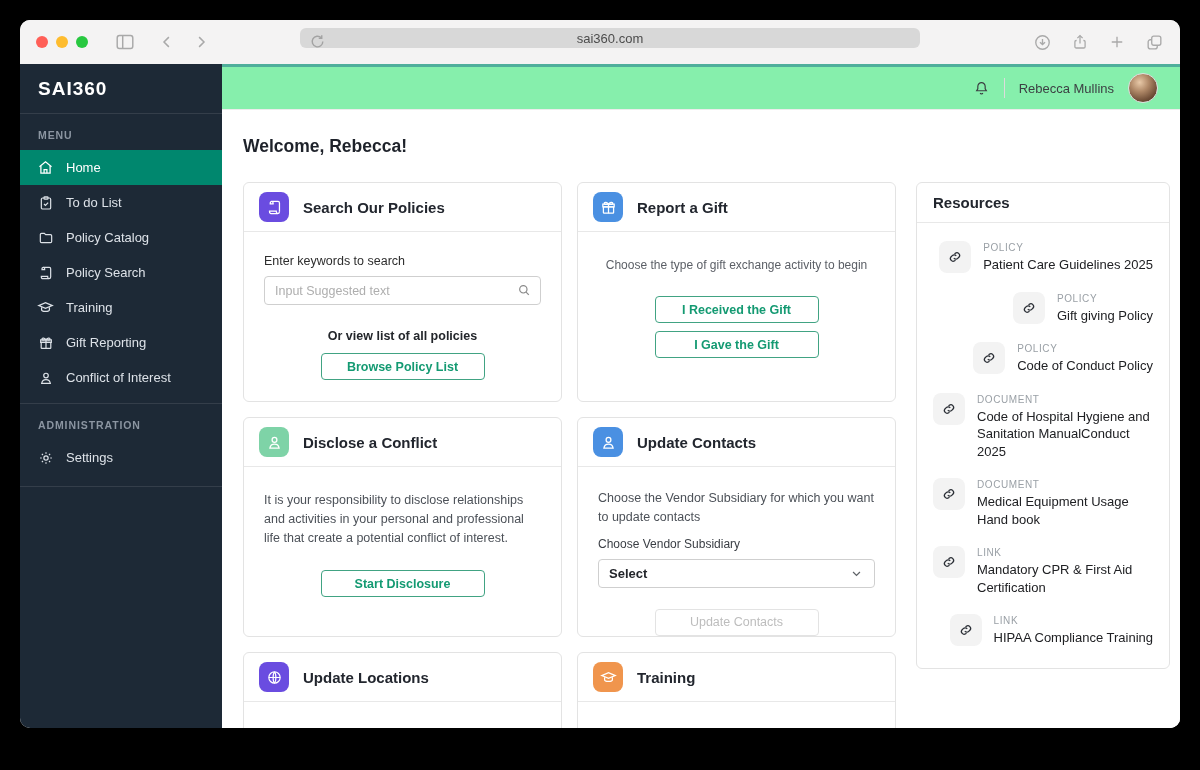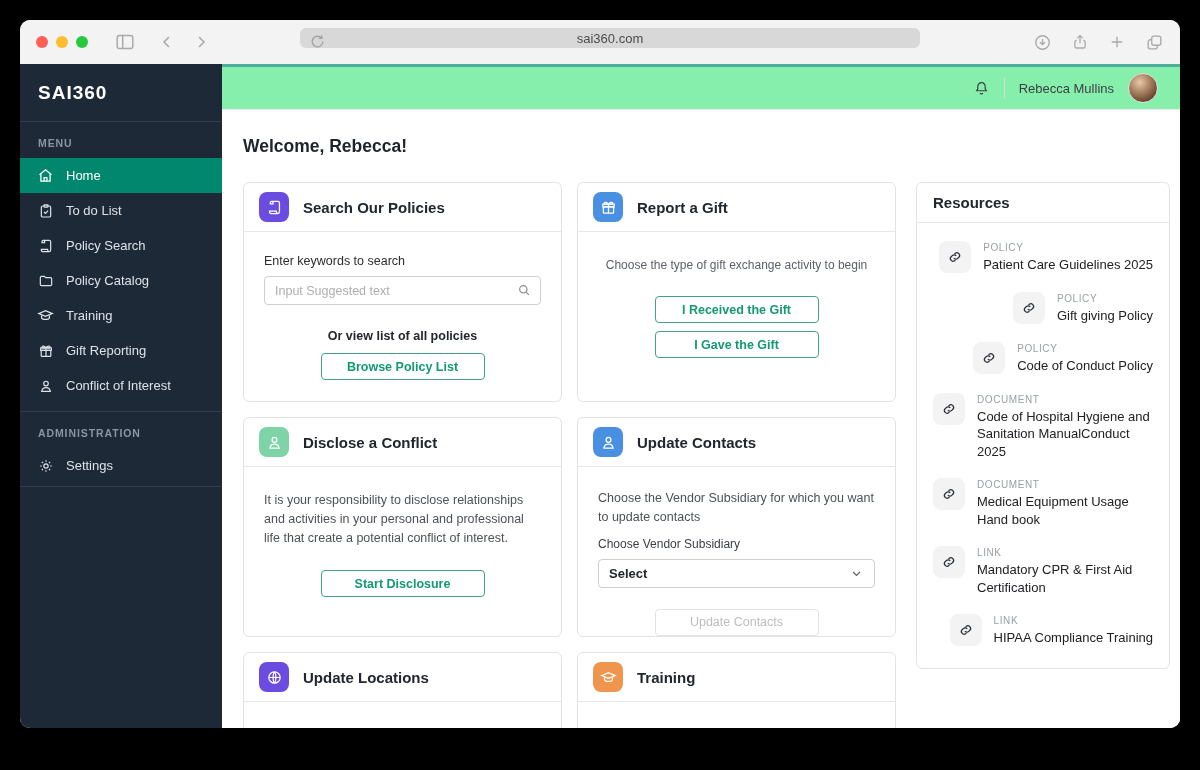--- a/index.html
+++ b/index.html
@@ -21,30 +21,30 @@
   .nav-arrows { display:flex; gap:16px; margin-left:22px; color:#9c9c9c; }
   .url-bar { position:absolute; left:280px; top:8px; width:620px; height:20px; background:#d8d8d8;
              border-radius:6px; display:flex; align-items:center; justify-content:center; }
   .url-bar .reload { position:absolute; left:9px; top:5px; color:#a3a3a3; }
   .url-text { font-size:13px; color:#4c4c4c; }
   .tb-right { margin-left:auto; display:flex; gap:19px; align-items:center; color:#b3b3b3; }
 
   
   .app { flex:1; display:flex; min-height:0; }
   .sidebar { width:202px; flex:0 0 202px; background:#1d2936; color:#dde2e8; display:flex; flex-direction:column; }
-  .logo { height:58px; display:flex; align-items:center; padding:0 18px; font-size:19px; font-weight:bold;
+  .logo { height:50px; display:flex; align-items:center; padding:0 18px; font-size:19px; font-weight:bold;
           color:#fff; letter-spacing:1px; border-bottom:1px solid rgba(255,255,255,.1); }
   .section-label { padding:15px 18px 9px; font-size:10.5px; letter-spacing:.9px; color:#8b95a1; font-weight:bold; }
   .nav-item { height:35px; display:flex; align-items:center; gap:12px; padding:0 17px; font-size:13px;
               color:#dde2e8; cursor:pointer; }
   .nav-item.active { background:#00876e; color:#fff; }
   .nav-icon { width:17px; height:17px; display:flex; align-items:center; justify-content:center; }
   .nav-icon svg { display:block; }
   .side-divider { border-top:1px solid rgba(255,255,255,.1); margin-top:8px; }
-  .admin-group { border-bottom:1px solid rgba(255,255,255,.1); padding-bottom:3px; }
+  .admin-group { border-bottom:1px solid rgba(255,255,255,.1); padding-bottom:11px; }
 
   .main { flex:1; display:flex; flex-direction:column; border-top:3px solid #4fae9b; min-width:0; background:#fff; }
   .top-header { height:43px; flex:0 0 43px; border-bottom:1px solid #ececec; display:flex; align-items:center;
                 justify-content:flex-end; gap:14px; padding:0 22px; background:#86efac; }
   .bell { color:#3c4043; display:flex; }
   .vdiv { width:1px; height:20px; background:#dcdcdc; }
   .user-name { font-size:13px; color:#3c4043; }
   .avatar { width:30px; height:30px; border-radius:50%;
             background:radial-gradient(circle at 38% 30%, #e8c9a8 0%, #b08968 35%, #6f4e37 70%, #3f2c20 100%);
             border:1px solid #e0e0e0; }
@@ -188,35 +188,35 @@
               <rect x="9" y="2.8" width="6" height="3.6" rx="1"></rect>
               <path d="m9 13.5 2.2 2.2 4-4.4"></path>
             </svg>
         </span>
         <span class="nav-label">To do List</span>
       </div>
 
       <div class="nav-item">
         <span class="nav-icon">
           <svg width="16" height="16" viewBox="0 0 24 24" fill="none" stroke="currentColor" stroke-width="1.8">
+              <path d="M3.5 6.8A1.8 1.8 0 0 1 5.3 5h4.2l2 2h7.2a1.8 1.8 0 0 1 1.8 1.8v8.4a1.8 1.8 0 0 1-1.8 1.8H5.3a1.8 1.8 0 0 1-1.8-1.8z"></path>
+            </svg>
+        </span>
+        <span class="nav-label">Policy Catalog</span>
+      </div>
+
+      <div class="nav-item">
+        <span class="nav-icon">
+          <svg width="16" height="16" viewBox="0 0 24 24" fill="none" stroke="currentColor" stroke-width="1.8">
               <path d="M8 3.5h9a2 2 0 0 1 2 2V18"></path>
               <path d="M8 3.5a2 2 0 0 0-2 2V7h4V5.5a2 2 0 0 0-2-2z"></path>
               <path d="M19 18a2.5 2.5 0 0 1-2.5 2.5H7A2 2 0 0 1 5 18.5V17h9.5v1a2.5 2.5 0 0 0 2 2.45"></path>
             </svg>
         </span>
         <span class="nav-label">Policy Search</span>
-      </div>
-
-      <div class="nav-item">
-        <span class="nav-icon">
-          <svg width="16" height="16" viewBox="0 0 24 24" fill="none" stroke="currentColor" stroke-width="1.8">
-              <path d="M3.5 6.8A1.8 1.8 0 0 1 5.3 5h4.2l2 2h7.2a1.8 1.8 0 0 1 1.8 1.8v8.4a1.8 1.8 0 0 1-1.8 1.8H5.3a1.8 1.8 0 0 1-1.8-1.8z"></path>
-            </svg>
-        </span>
-        <span class="nav-label">Policy Catalog</span>
       </div>
 
       <div class="nav-item">
         <span class="nav-icon">
           <svg width="17" height="17" viewBox="0 0 24 24" fill="none" stroke="currentColor" stroke-width="1.8">
               <path d="M2.5 9.3 12 5.3l9.5 4-9.5 4z"></path>
               <path d="M6.5 11.6v3.5c0 1.2 2.5 2.4 5.5 2.4s5.5-1.2 5.5-2.4v-3.5"></path>
             </svg>
         </span>
         <span class="nav-label">Training</span>

